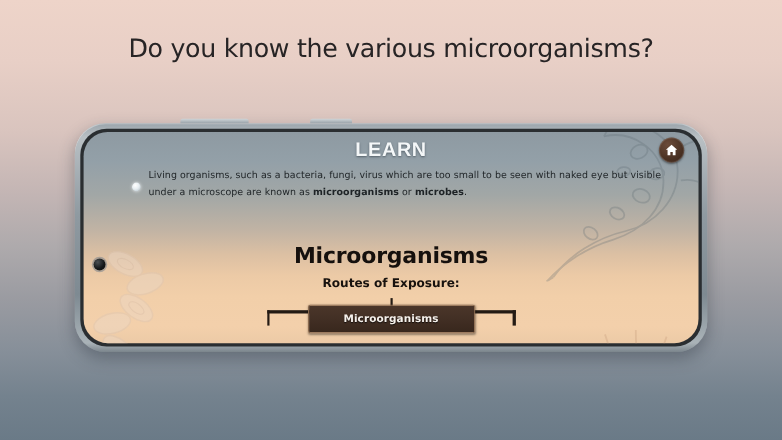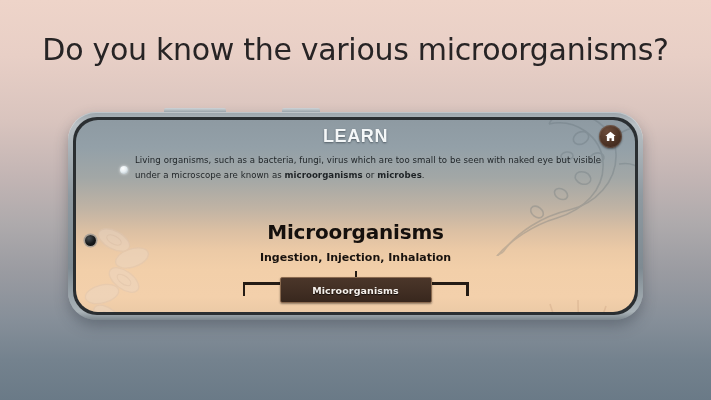--- a/index.html
+++ b/index.html
@@ -16,21 +16,21 @@
         #868f99 80%,
         #74828e 90%,
         #6a7a87 100%);
     position:relative;
   }
 
   
   .page-title{
     position:absolute; top:32px; left:0; width:711px;
     text-align:center;
-    font-size:30px;
+    font-size:23px;
     letter-spacing:-0.3px;
     color:#272425;
     font-family:"DejaVu Sans", sans-serif;
     font-weight:400;
     white-space:nowrap;
   }
 
   
   .phone{
     position:absolute;
@@ -294,21 +294,21 @@
       </div>
 
       <div class="bullet-row">
         <span class="bullet-dot"></span>
         <div class="bullet-text"><span>Living organisms, such as a bacteria, fungi, virus which are too small to be seen with naked eye but visible under a microscope are known as </span><b>microorganisms</b><span> or </span><b>microbes</b><span>.</span></div>
       </div>
 
       <div class="diagram">
         <div class="micro-heading">Microorganisms</div>
         <div class="routes">
-          <div>Ingestion, Injection, Inhalation</div>
+          <div>Routes of Exposure:</div>
         </div>
         <div class="tree">
           <span class="stem"></span>
           <span class="hbar"></span>
           <span class="tick t1"></span>
           <span class="tick t2"></span>
           <span class="tick t3"></span>
           <span class="tick t4"></span>
         </div>
       </div>

